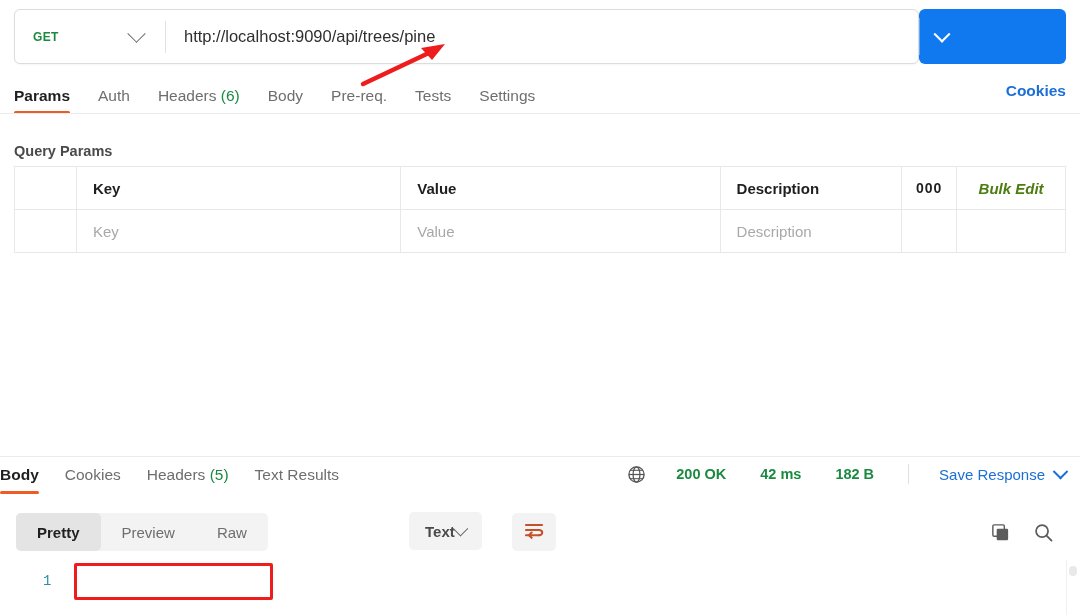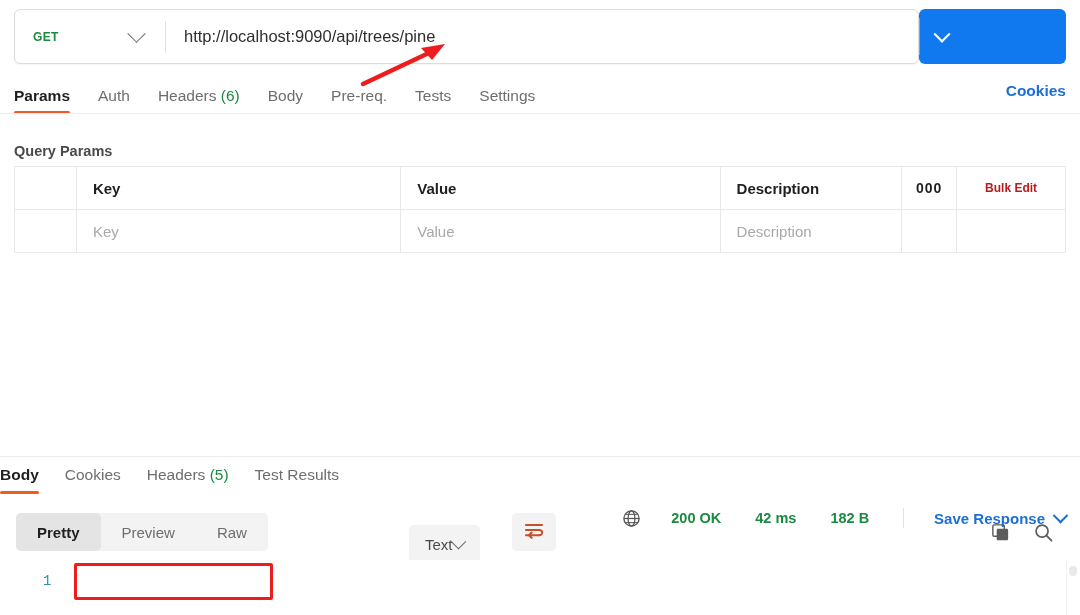--- a/index.html
+++ b/index.html
@@ -107,21 +107,21 @@
   .pcell.last { border-right: none; }
   .c-check { width: 62px; }
   .c-key   { width: 325px; }
   .c-val   { width: 320px; }
   .c-desc  { width: 182px; text-align: right; }
   .c-dots  { width: 55px; justify-content: center; }
   .c-bulk  { width: 108px; justify-content: center; }
   .hdr .pcell { font-weight: 700; color: #1f1f1f; }
   .ph { color: #a8a8a8; }
   .dots { font-size: 14px; letter-spacing: 1px; color: #1f1f1f; font-weight: 700; }
-  .bulk { font-weight: 700; font-size: 12px; color: #b91c1c; cursor: pointer; }
+  .bulk { font-weight: 700; font-size: 15px; color: #4d7c0f; cursor: pointer; font-style: italic; }
 
   
   .resp-divider {
     position: absolute; left: 0; top: 456px; width: 1080px; height: 1px;
     background: #ececec;
   }
 
   
   .resp-tabs {
     position: absolute; left: 0; top: 466px; width: 1080px; height: 34px;
@@ -131,27 +131,27 @@
     font-size: 15.5px; color: #6e6e6e; margin-right: 26px; cursor: pointer;
     position: relative; padding-bottom: 10px; white-space: nowrap;
   }
   .rsp-tab.active { color: #1f1f1f; font-weight: 700; }
   .rsp-tab.active:after {
     content:""; position: absolute; left: 0; right: 0; bottom: 0;
     height: 3px; background: #ef5b25; border-radius: 2px;
   }
   .status-grp {
     position: absolute; right: 0; top: -2px;
-    display: flex; align-items: center; gap: 16px; margin-top: 44px;
+    display: flex; align-items: center; gap: 16px;
   }
   .globe { margin-right: 14px; display: flex; align-items: center; }
   .stat { font-size: 14.5px; font-weight: 700; color: #1a8a3f; margin-right: 18px; white-space: nowrap; }
   .stat-sep { width: 1px; height: 20px; background: #e0e0e0; margin: 0 14px 0 0; }
   .save-resp {
-    font-size: 15px; font-weight: 700; color: #1b6fd6; cursor: pointer;
+    font-size: 15px; font-weight: 400; color: #1b6fd6; cursor: pointer;
     display: flex; align-items: center; gap: 10px;
   }
   .chev-b {
     width: 11px; height: 11px; border-right: 2px solid #1b6fd6;
     border-bottom: 2px solid #1b6fd6; transform: rotate(45deg) translate(-2px,-2px);
   }
 
   
   .body-toolbar {
     position: absolute; left: 0; top: 508px; width: 1080px; height: 50px;
@@ -159,23 +159,23 @@
   .seg {
     position: absolute; left: 16px; top: 5px; height: 38px;
     background: #f3f3f3; border-radius: 5px; display: flex; 
   }
   .seg-item {
     height: 38px; padding: 0 21px; display: flex; align-items: center;
     font-size: 15px; color: #6e6e6e; cursor: pointer; border-radius: 5px;
   }
   .seg-item.active { background: #e4e4e4; color: #1f1f1f; font-weight: 700; }
   .fmt-sel {
-    position: absolute; left: 409px; top: 17px; height: 38px;
+    position: absolute; left: 409px; top: 4px; height: 38px;
     background: #f3f3f3; border-radius: 5px; display: flex; align-items: center;
-    padding: 0 16px; gap: 0; cursor: pointer;
+    padding: 0 16px; gap: 0; cursor: pointer; font-weight: bold;
   }
   .fmt-label { font-size: 15px; color: #4a4a4a; }
   .chev-g {
     width: 11px; height: 11px; border-right: 1.8px solid #6b6b6b;
     border-bottom: 1.8px solid #6b6b6b; transform: rotate(45deg) translate(-2px,-2px);
   }
   .wrap-btn {
     position: absolute; left: 512px; top: 5px; width: 44px; height: 38px;
     background: #f3f3f3; border-radius: 5px; display: flex;
     align-items: center; justify-content: center; cursor: pointer;
@@ -304,21 +304,21 @@
         <span>Body</span>
       </div>
       <div class="rsp-tab">
         <span>Cookies</span>
       </div>
       <div class="rsp-tab">
         <span>Headers</span>
         <span class="cnt">(5)</span>
       </div>
       <div class="rsp-tab">
-        <span>Test Results</span>
+        <span>Text Results</span>
       </div>
     </div>
 
     <div class="status-grp" style="right:14px;">
       <span class="globe">
         <svg width="19" height="19" viewBox="0 0 20 20">
           <circle cx="10" cy="10" r="8" fill="none" stroke="#555" stroke-width="1.4"></circle>
           <ellipse cx="10" cy="10" rx="3.6" ry="8" fill="none" stroke="#555" stroke-width="1.3"></ellipse>
           <line x1="2" y1="10" x2="18" y2="10" stroke="#555" stroke-width="1.3"></line>
           <line x1="3.3" y1="5.6" x2="16.7" y2="5.6" stroke="#555" stroke-width="1.1"></line>

